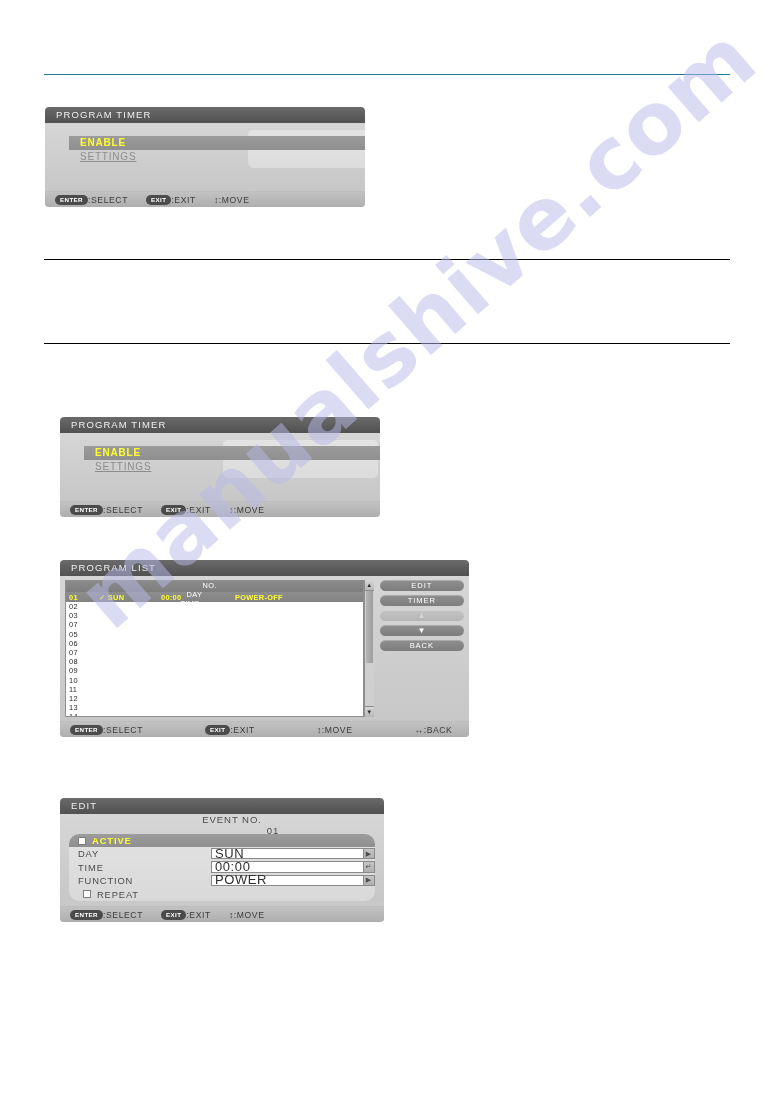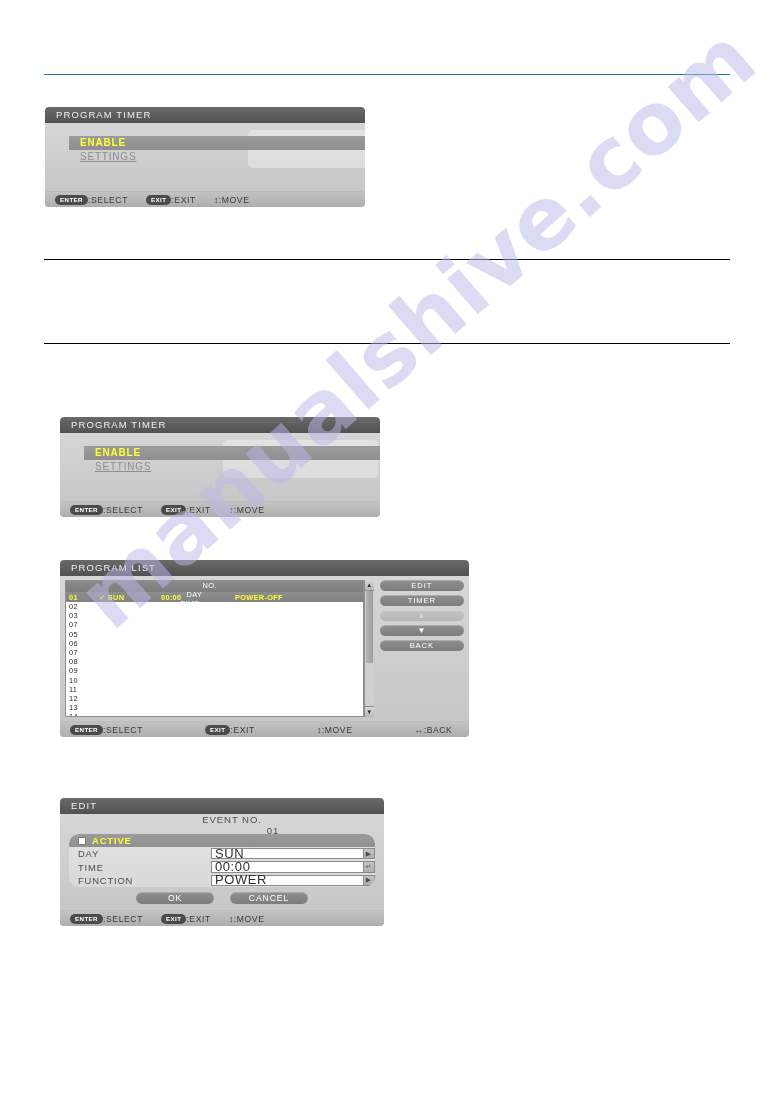--- a/index.html
+++ b/index.html
@@ -528,24 +528,24 @@
             <div class="lab">TIME</div>
             <div class="ed-field">00:00</div>
             <div class="ed-tag">↵</div>
           </div>
           <div class="ed-row">
             <div class="lab">FUNCTION</div>
             <div class="ed-field">POWER</div>
             <div class="ed-tag">▶</div>
           </div>
         </div>
-    </div>
-    <div class="ed-actions">
-      <div class="osd-btn">OK</div>
-      <div class="osd-btn">CANCEL</div>
+      <div class="ed-repeat">
+        <span class="chk"></span>
+        <span>REPEAT</span>
+      </div>
     </div>
   </div>
   <div class="osd-footer">
     <span class="foot-item"><span class="key-pill">ENTER</span><span class="lbl">:SELECT</span></span>
     <span class="foot-item"><span class="key-pill">EXIT</span><span class="lbl">:EXIT</span></span>
     <span class="foot-item">↕:MOVE</span>
   </div>
 </div>
 
 <div id="watermark">

